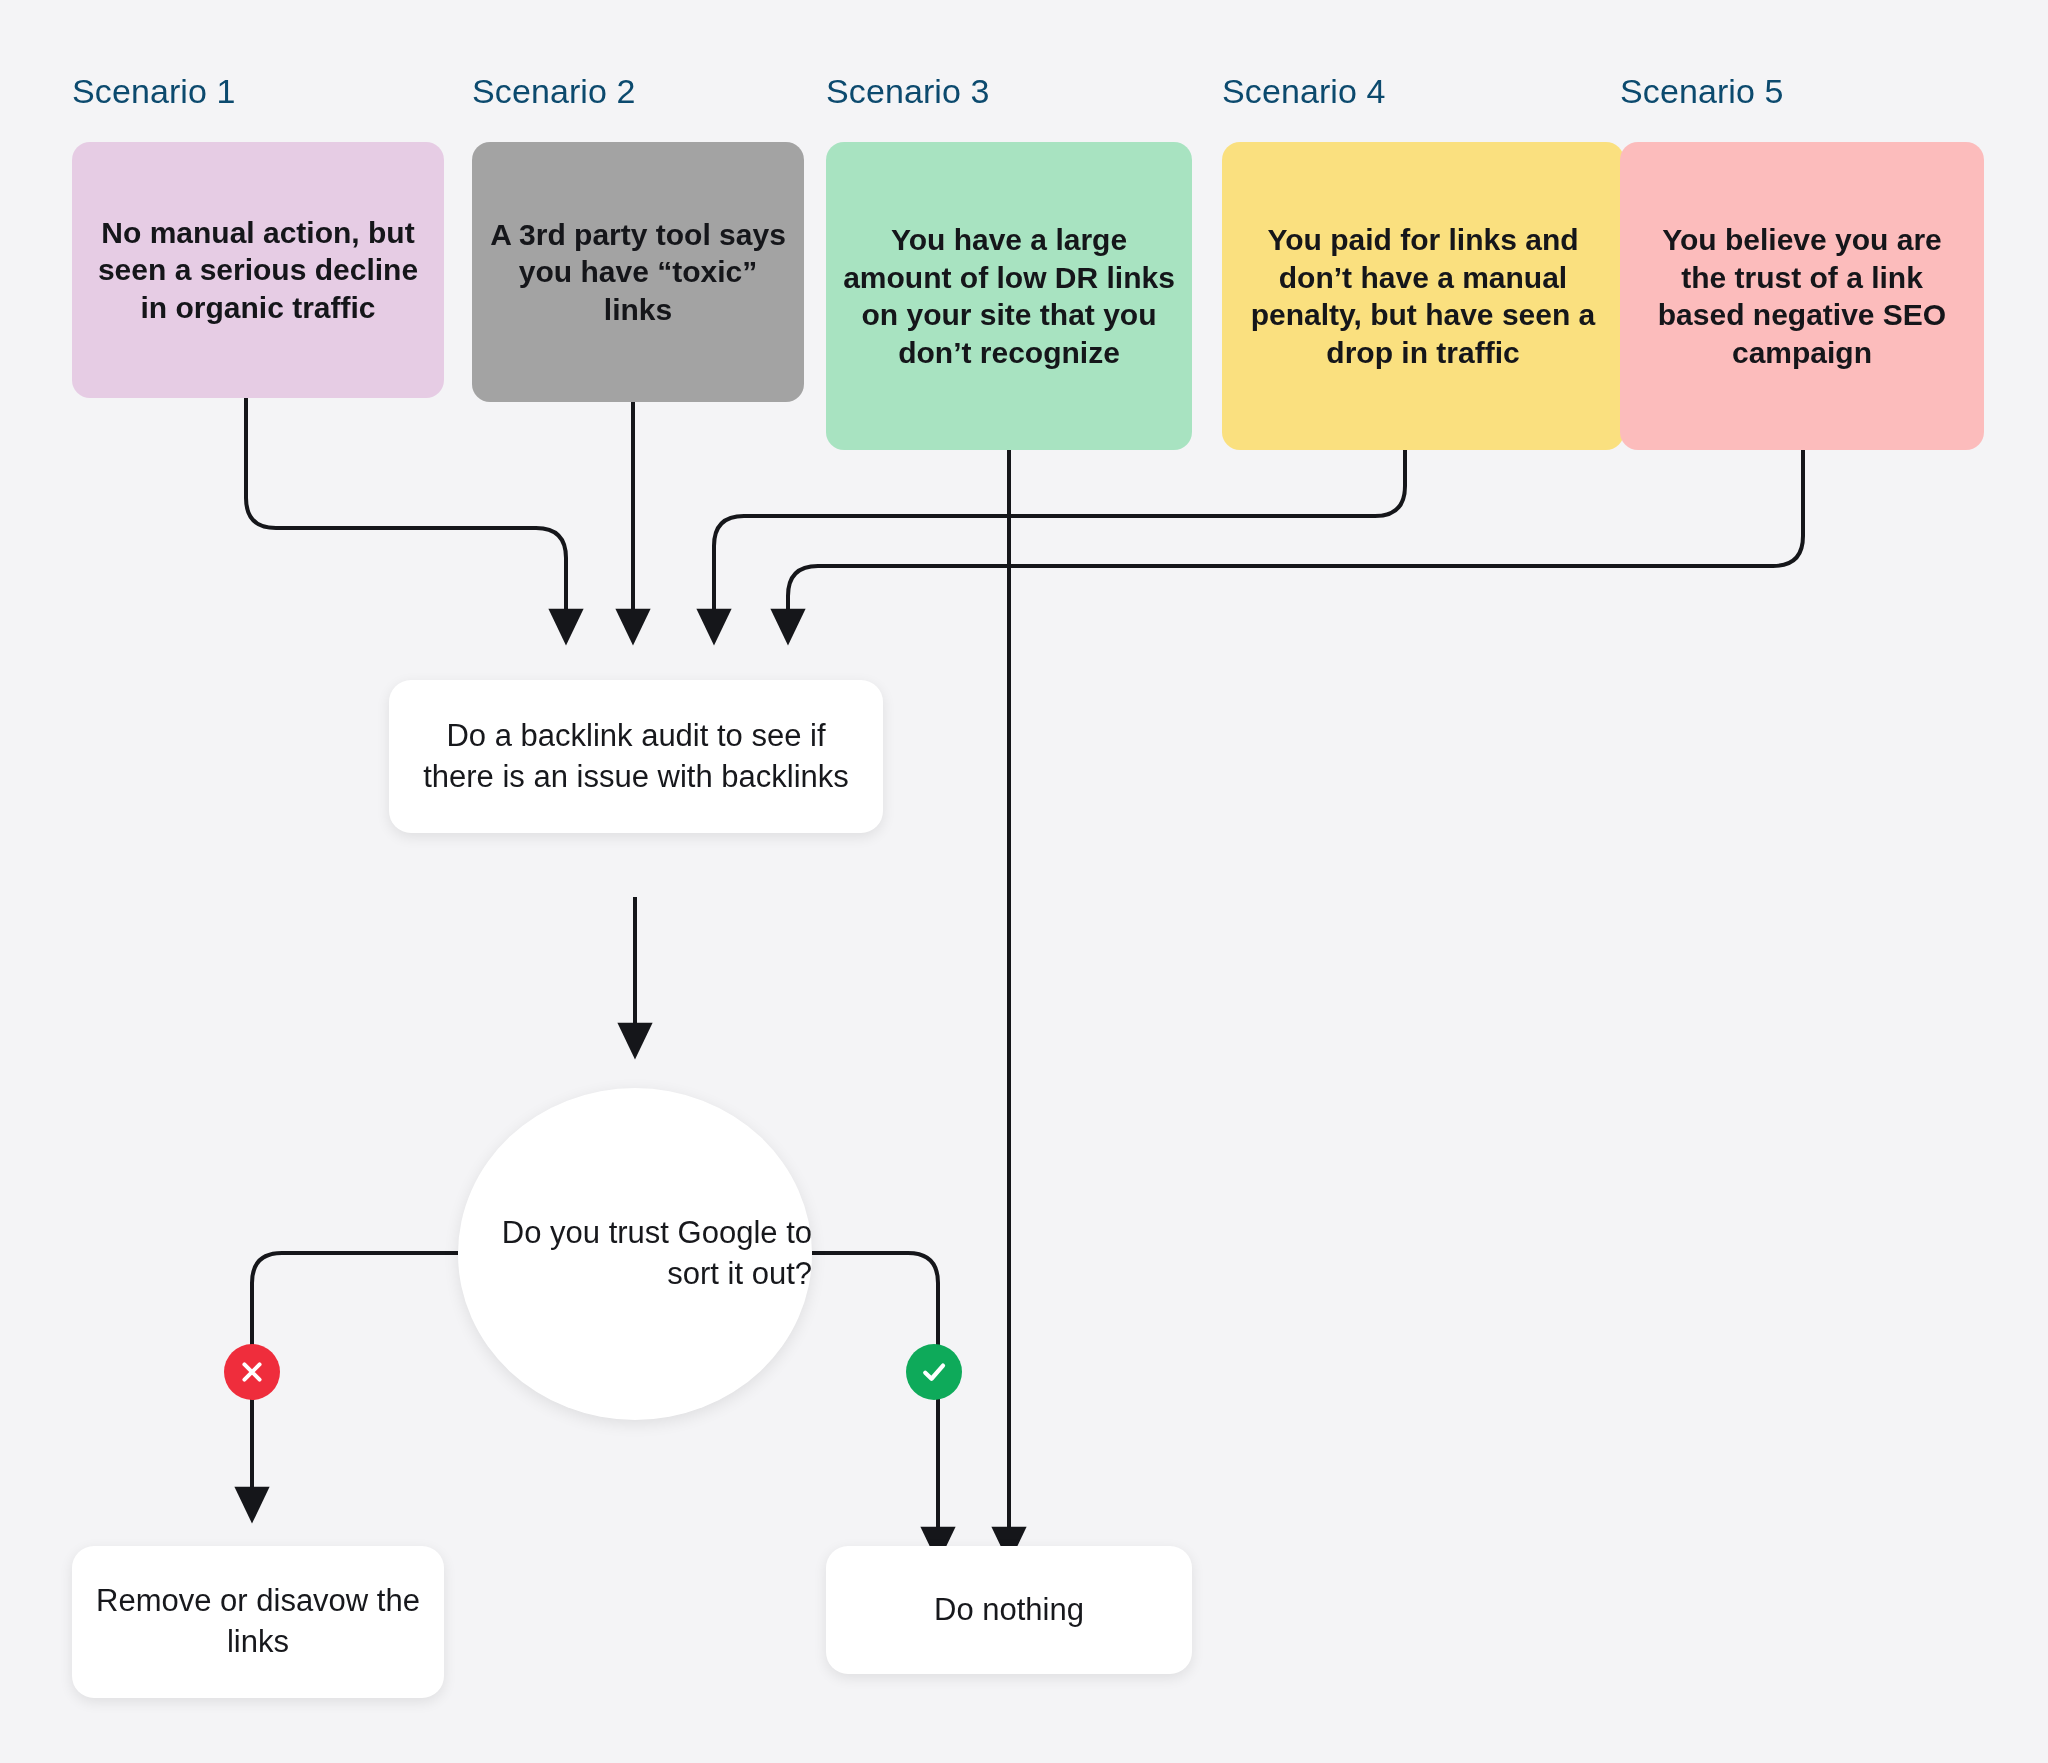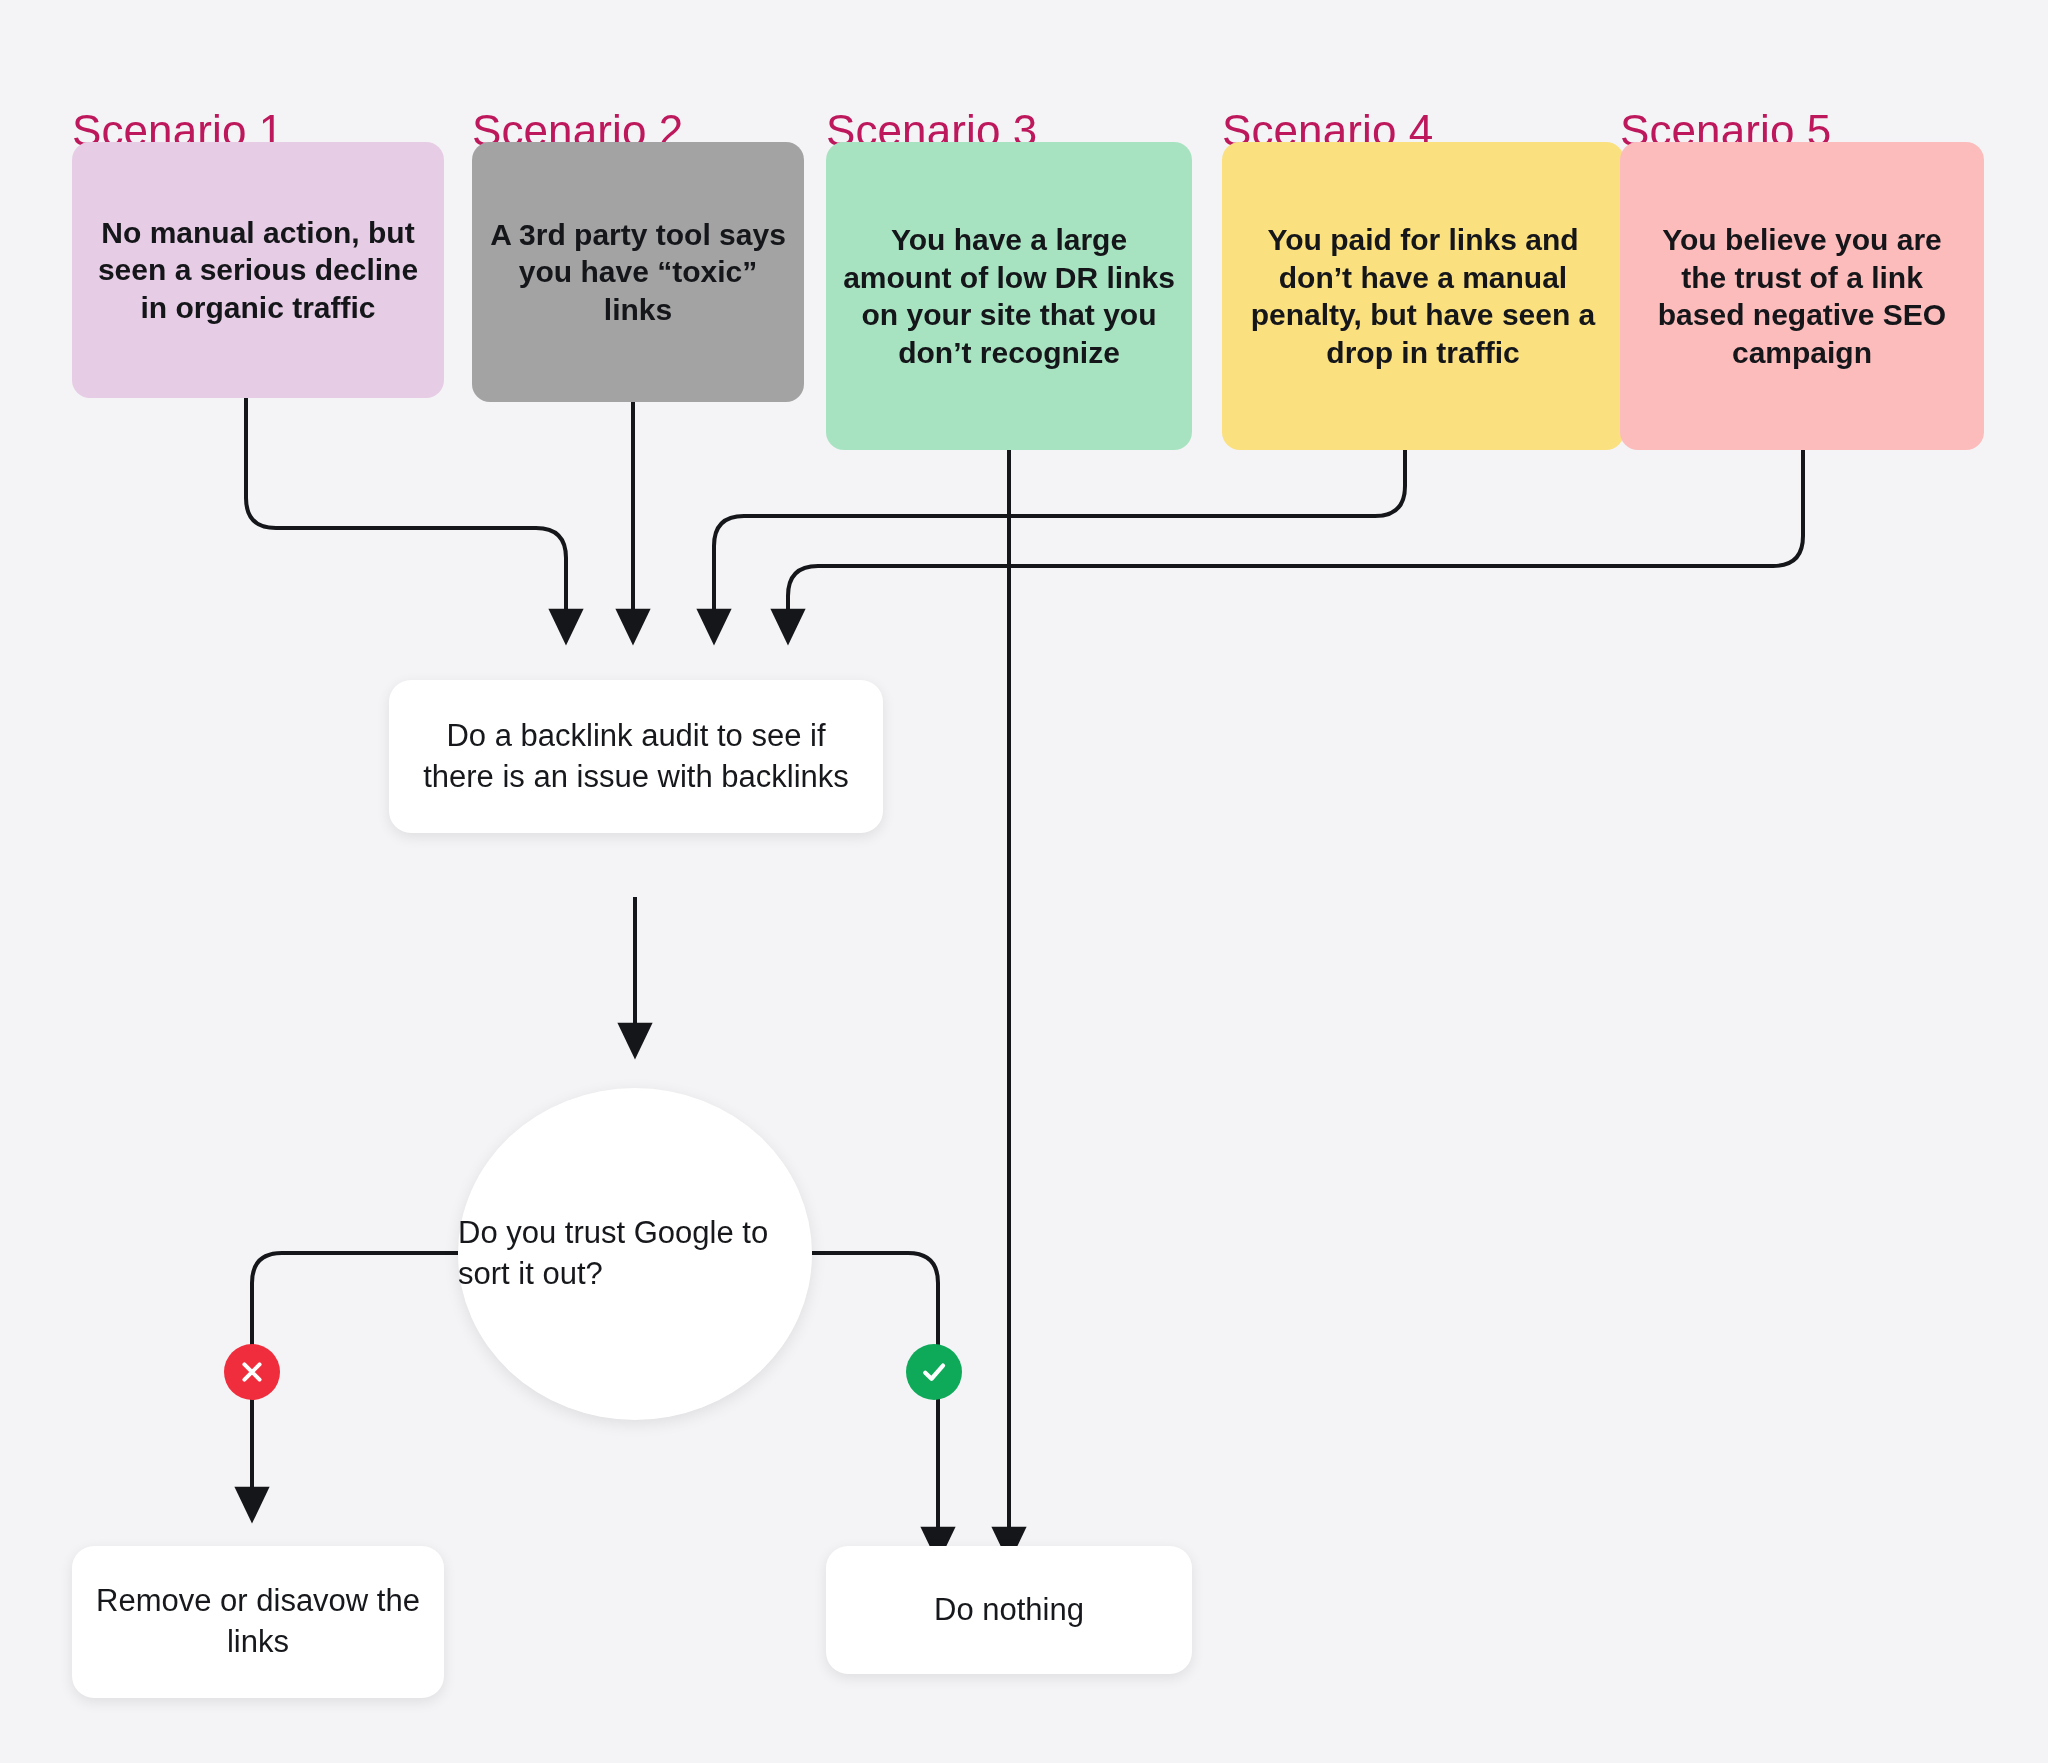--- a/index.html
+++ b/index.html
@@ -21,26 +21,25 @@
   svg.links {
     position: absolute;
     left: 0;
     top: 0;
     width: 2048px;
     height: 1763px;
     pointer-events: none;
   }
   .scen-label {
     position: absolute;
-    font-size: 44px;
-    color: #be185d;
+    font-size: 34px;
+    color: #0c4a6e;
     font-family: "Liberation Sans", sans-serif;
     letter-spacing: 0.1px;
     white-space: nowrap;
-    margin-top: 34px;
   }
   .scen-box {
     position: absolute;
     border-radius: 18px;
     box-sizing: border-box;
     display: flex;
     align-items: center;
     justify-content: center;
     text-align: center;
     font-weight: bold;
@@ -65,21 +64,21 @@
     padding: 10px 18px;
   }
   .node-circle {
     position: absolute;
     background: #ffffff;
     border-radius: 50%;
     box-shadow: 0 4px 16px rgba(0,0,0,0.09);
     display: flex;
     align-items: center;
     justify-content: center;
-    text-align: left;
+    text-align: right;
     font-size: 31px;
     line-height: 1.32;
     color: #17181c;
     box-sizing: border-box;
   }
   .badge {
     position: absolute;
     width: 56px;
     height: 56px;
     border-radius: 50%;

